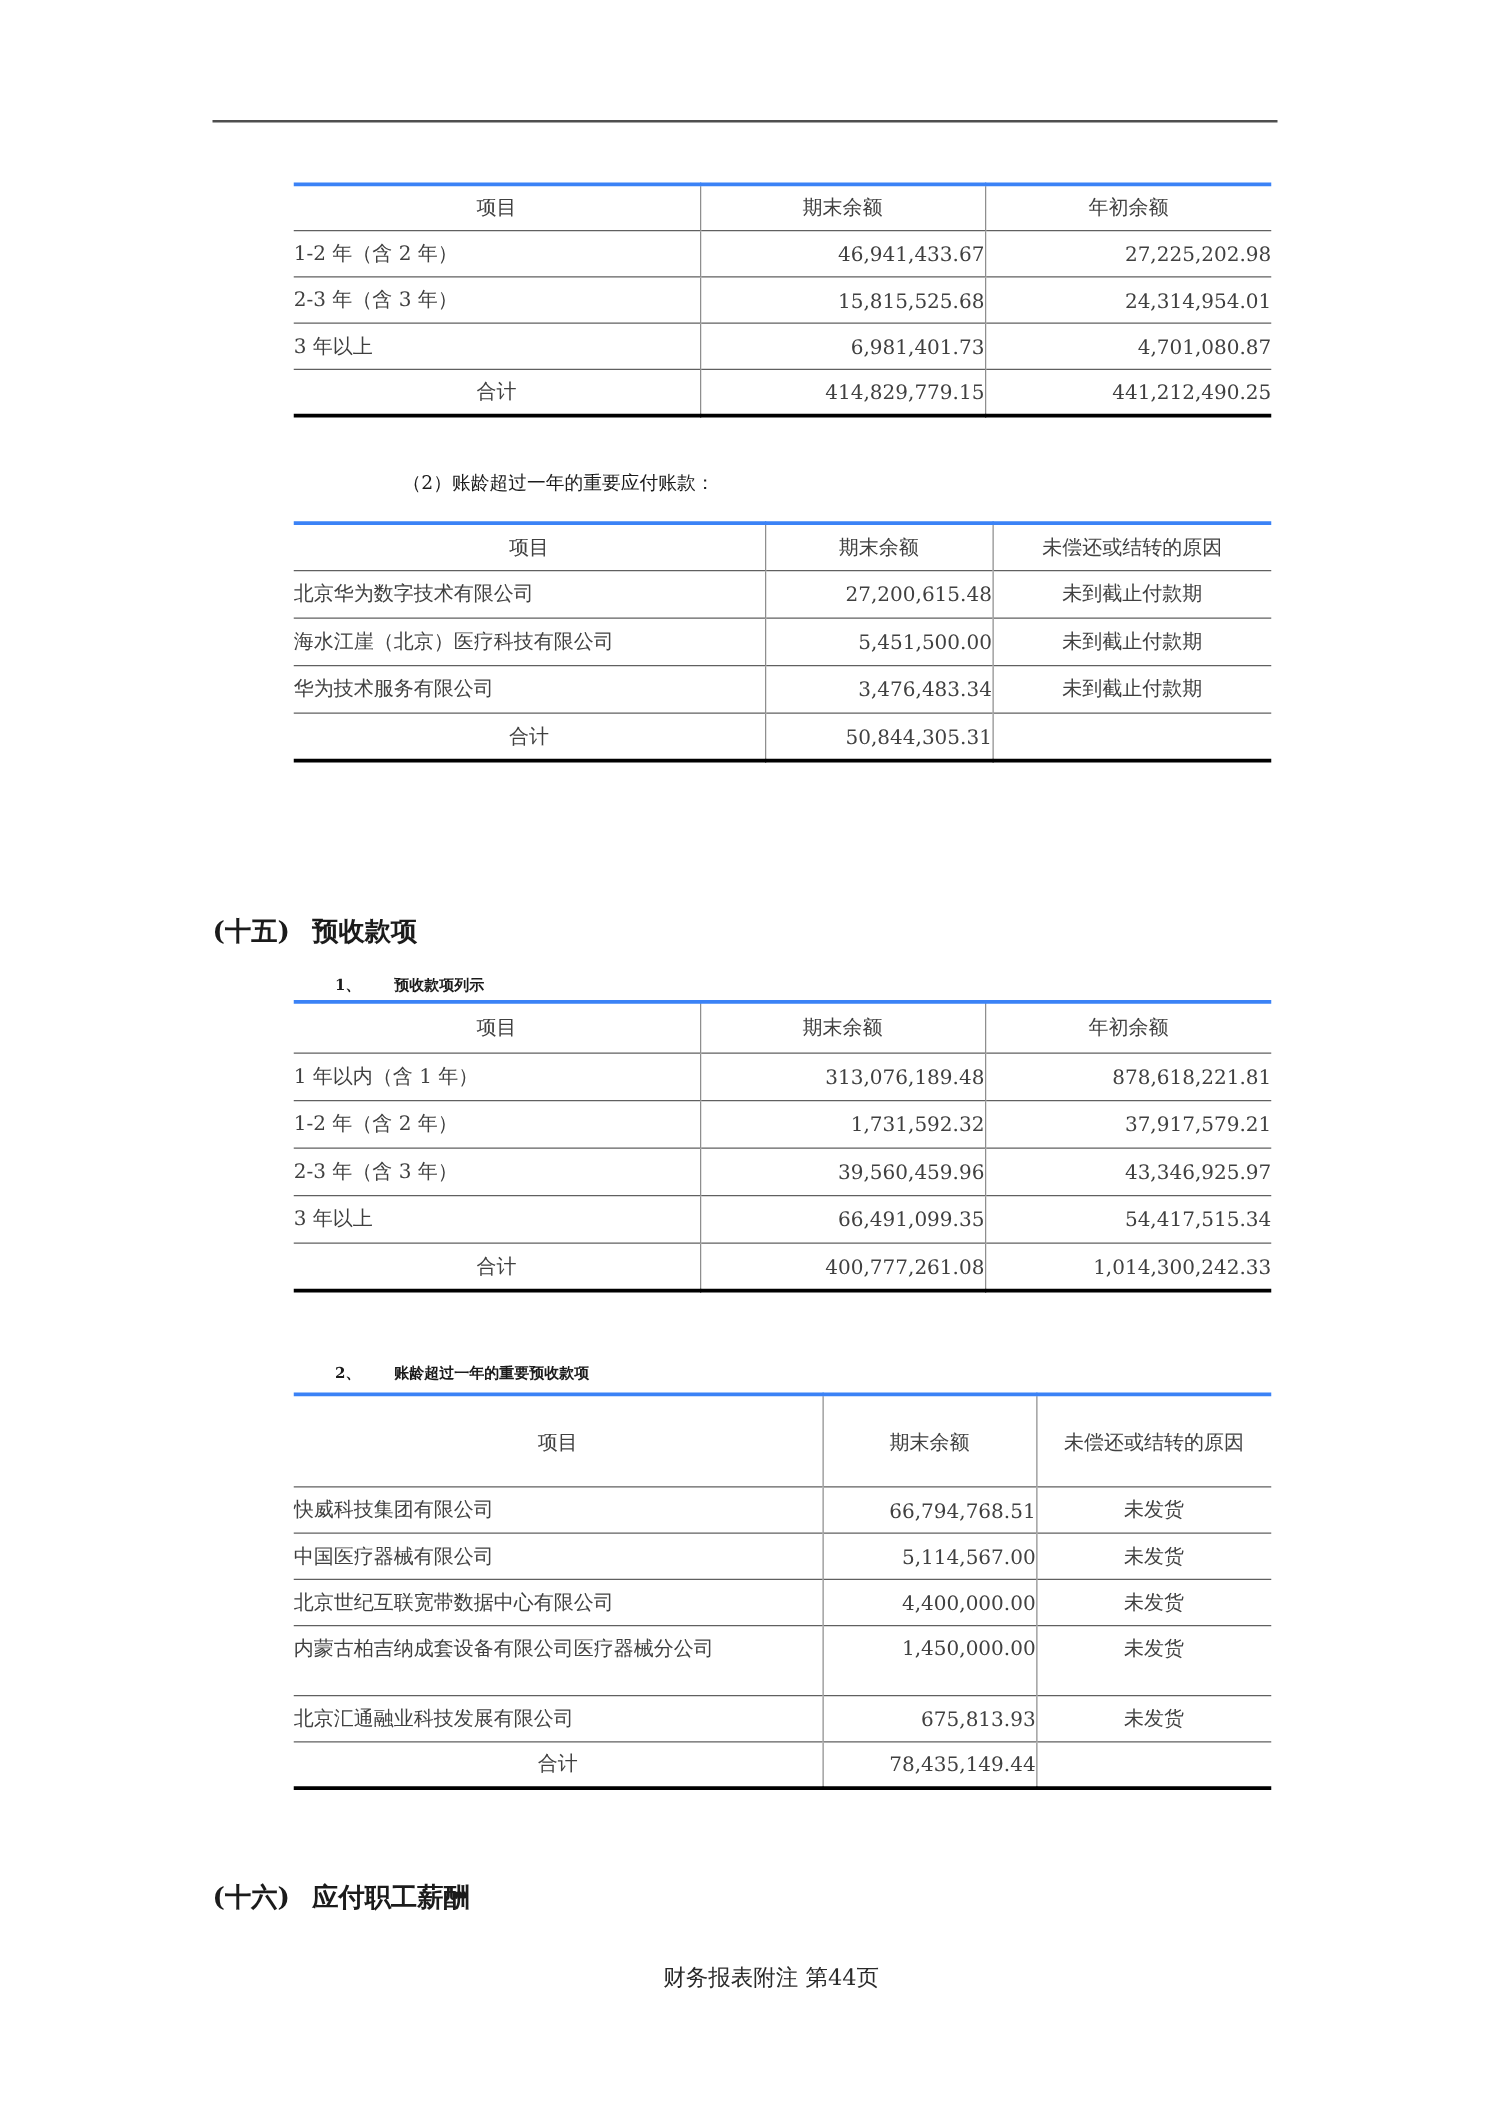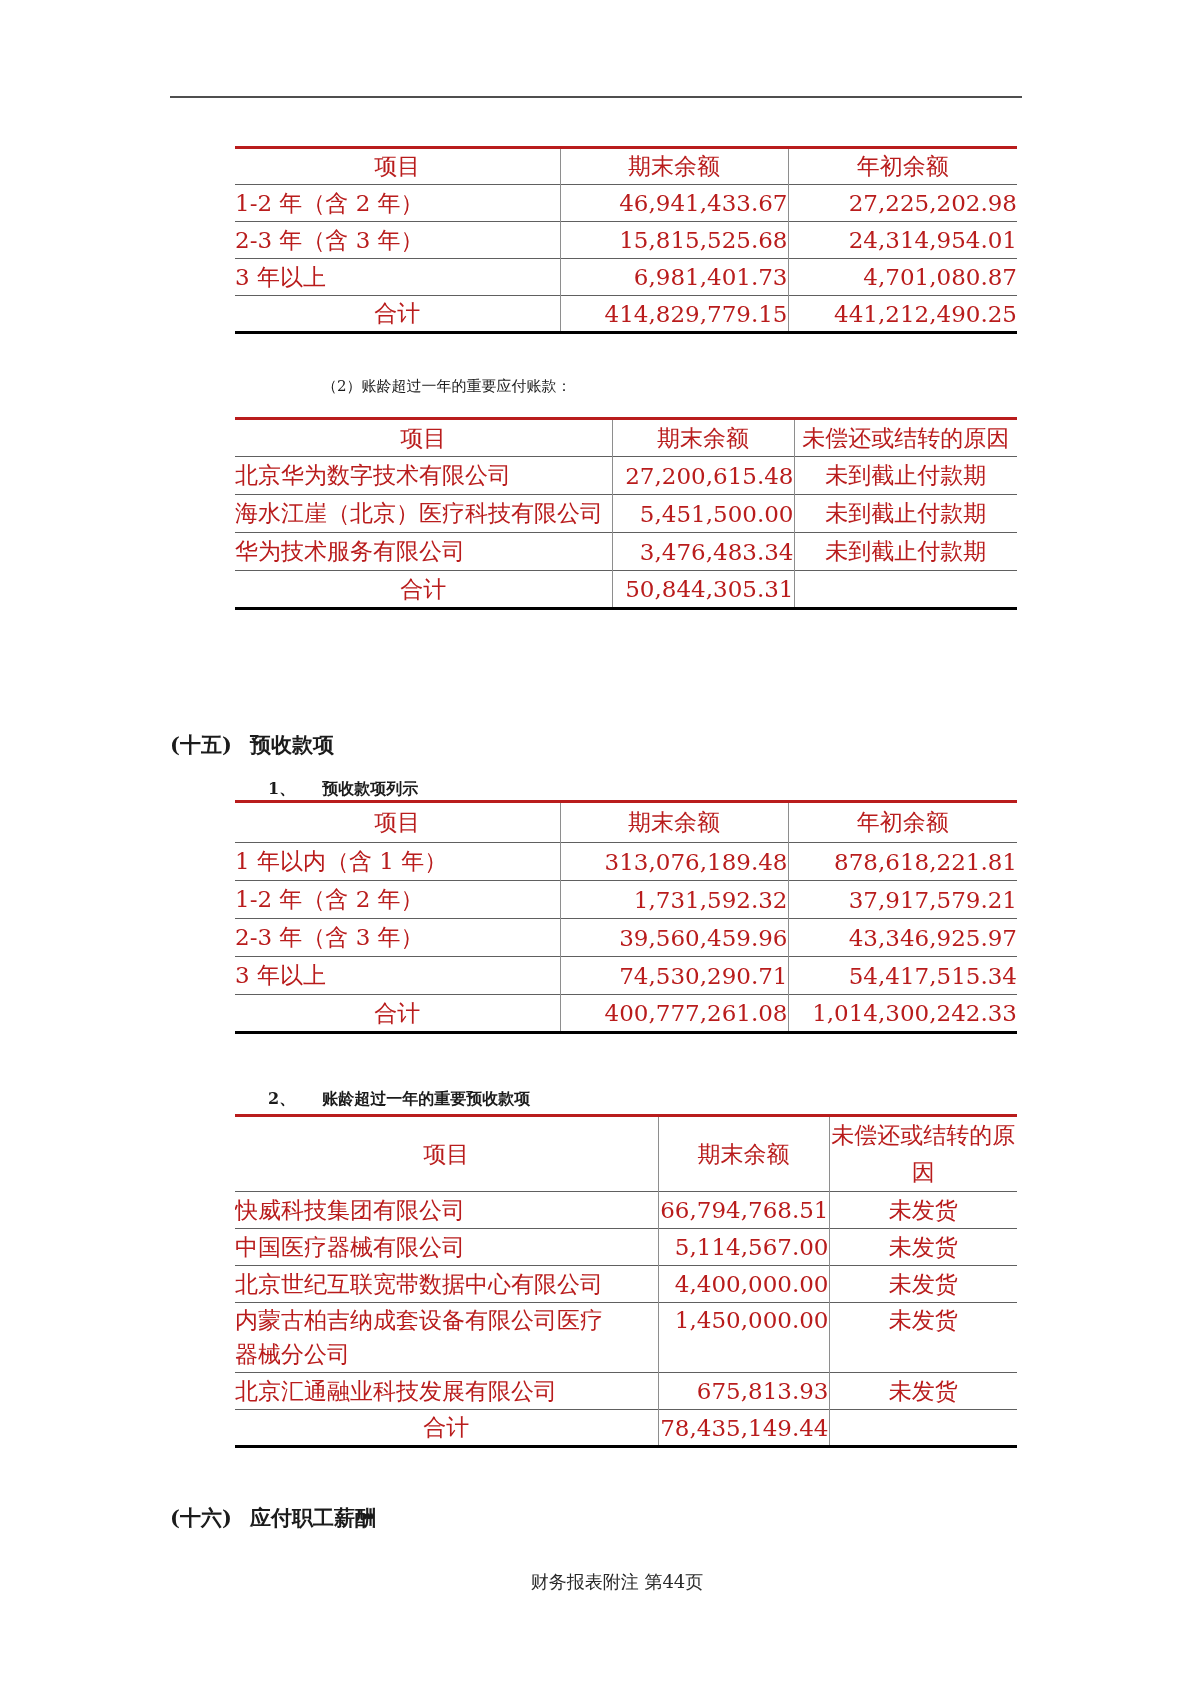--- a/index.html
+++ b/index.html
@@ -10,22 +10,22 @@
     overflow:hidden;
   }
   .page-rule{
     position:absolute;left:170px;top:96px;width:852px;height:2px;
     background:#4f4f4f;
   }
   
   table.fin{
     position:absolute;left:235px;width:782px;
     border-collapse:collapse;table-layout:fixed;
-    font-size:23px;color:#b91c1c;
-    border-top:3px solid #b91c1c;border-bottom:3px solid #000;
+    font-size:16px;color:#404040;
+    border-top:3px solid #3b82f6;border-bottom:3px solid #000;
   }
   table.fin td,table.fin th{
     font-weight:normal;vertical-align:middle;
     padding:0;overflow:hidden;
   }
   table.fin tr{border-bottom:1px solid #606060;}
   table.fin tr:last-child{border-bottom:none;}
   table.fin td + td, table.fin th + th{border-left:1px solid #8e8e8e;}
   table.fin th{text-align:center;}
   .cell-item{text-align:left;padding-left:13px;}
@@ -50,21 +50,21 @@
   .sec-heading{
     position:absolute;left:170px;
     font-size:21px;font-weight:bold;line-height:28px;
     white-space:nowrap;
   }
   .sec15{top:731px;}
   .sec16{top:1504px;}
   .sec-heading .sec-title{margin-left:18px;}
   .sub-heading{
     position:absolute;left:268px;
-    font-size:16px;font-weight:bold;line-height:25px;
+    font-size:12px;font-weight:bold;line-height:25px;
     white-space:nowrap;
   }
   .sub1{top:776px;}
   .sub2{top:1086px;}
   .sub-heading .sub-title{margin-left:27px;}
   .page-footer{
     position:absolute;left:0;top:1570px;width:1200px;
     box-sizing:border-box;padding-left:34px;
     text-align:center;font-size:18px;color:#2a2a2a;
   }
@@ -176,21 +176,21 @@
     <td class="cell-num">1,731,592.32</td>
     <td class="cell-num">37,917,579.21</td>
   </tr>
   <tr>
     <td class="cell-item">2-3 年（含 3 年）</td>
     <td class="cell-num">39,560,459.96</td>
     <td class="cell-num">43,346,925.97</td>
   </tr>
   <tr>
     <td class="cell-item">3 年以上</td>
-    <td class="cell-num">74,530,290.71</td>
+    <td class="cell-num">66,491,099.35</td>
     <td class="cell-num">54,417,515.34</td>
   </tr>
   <tr>
     <td class="cell-ctr">合计</td>
     <td class="cell-num">400,777,261.08</td>
     <td class="cell-num">1,014,300,242.33</td>
   </tr>
 </tbody>
   </table>
 

